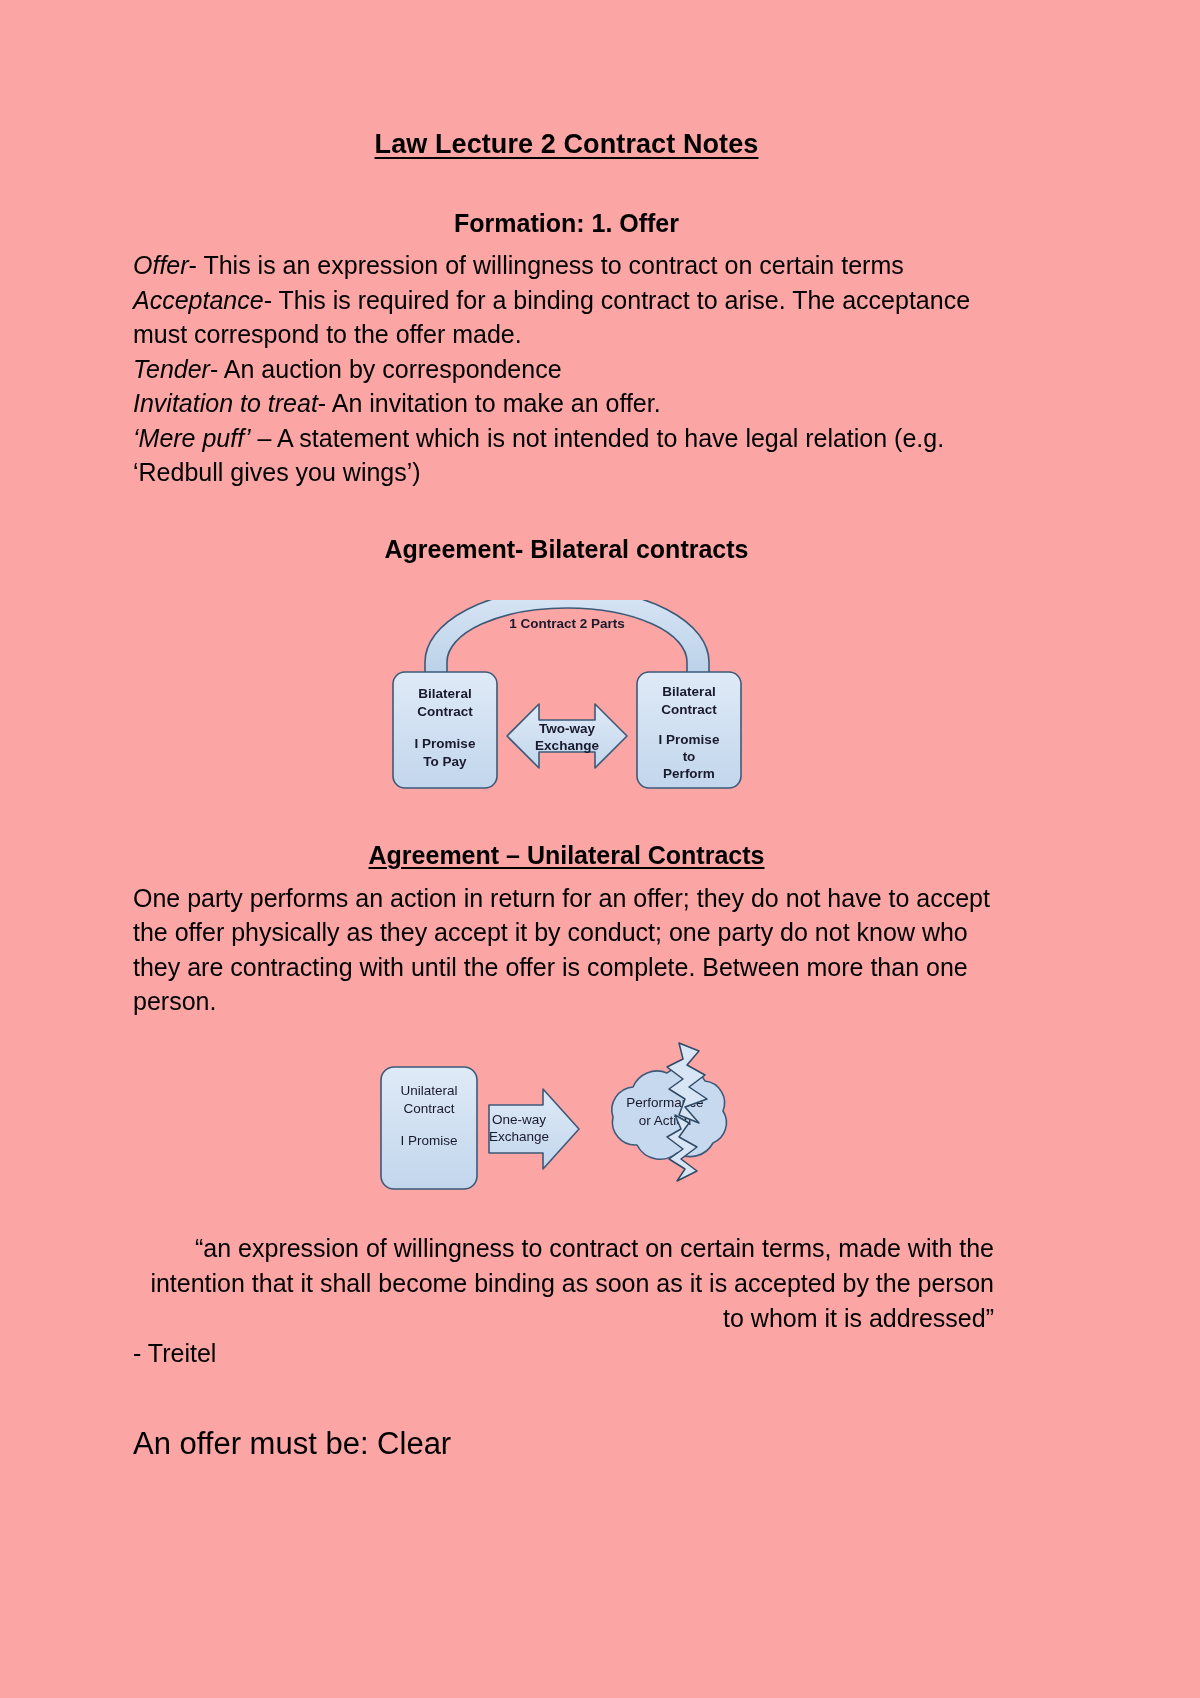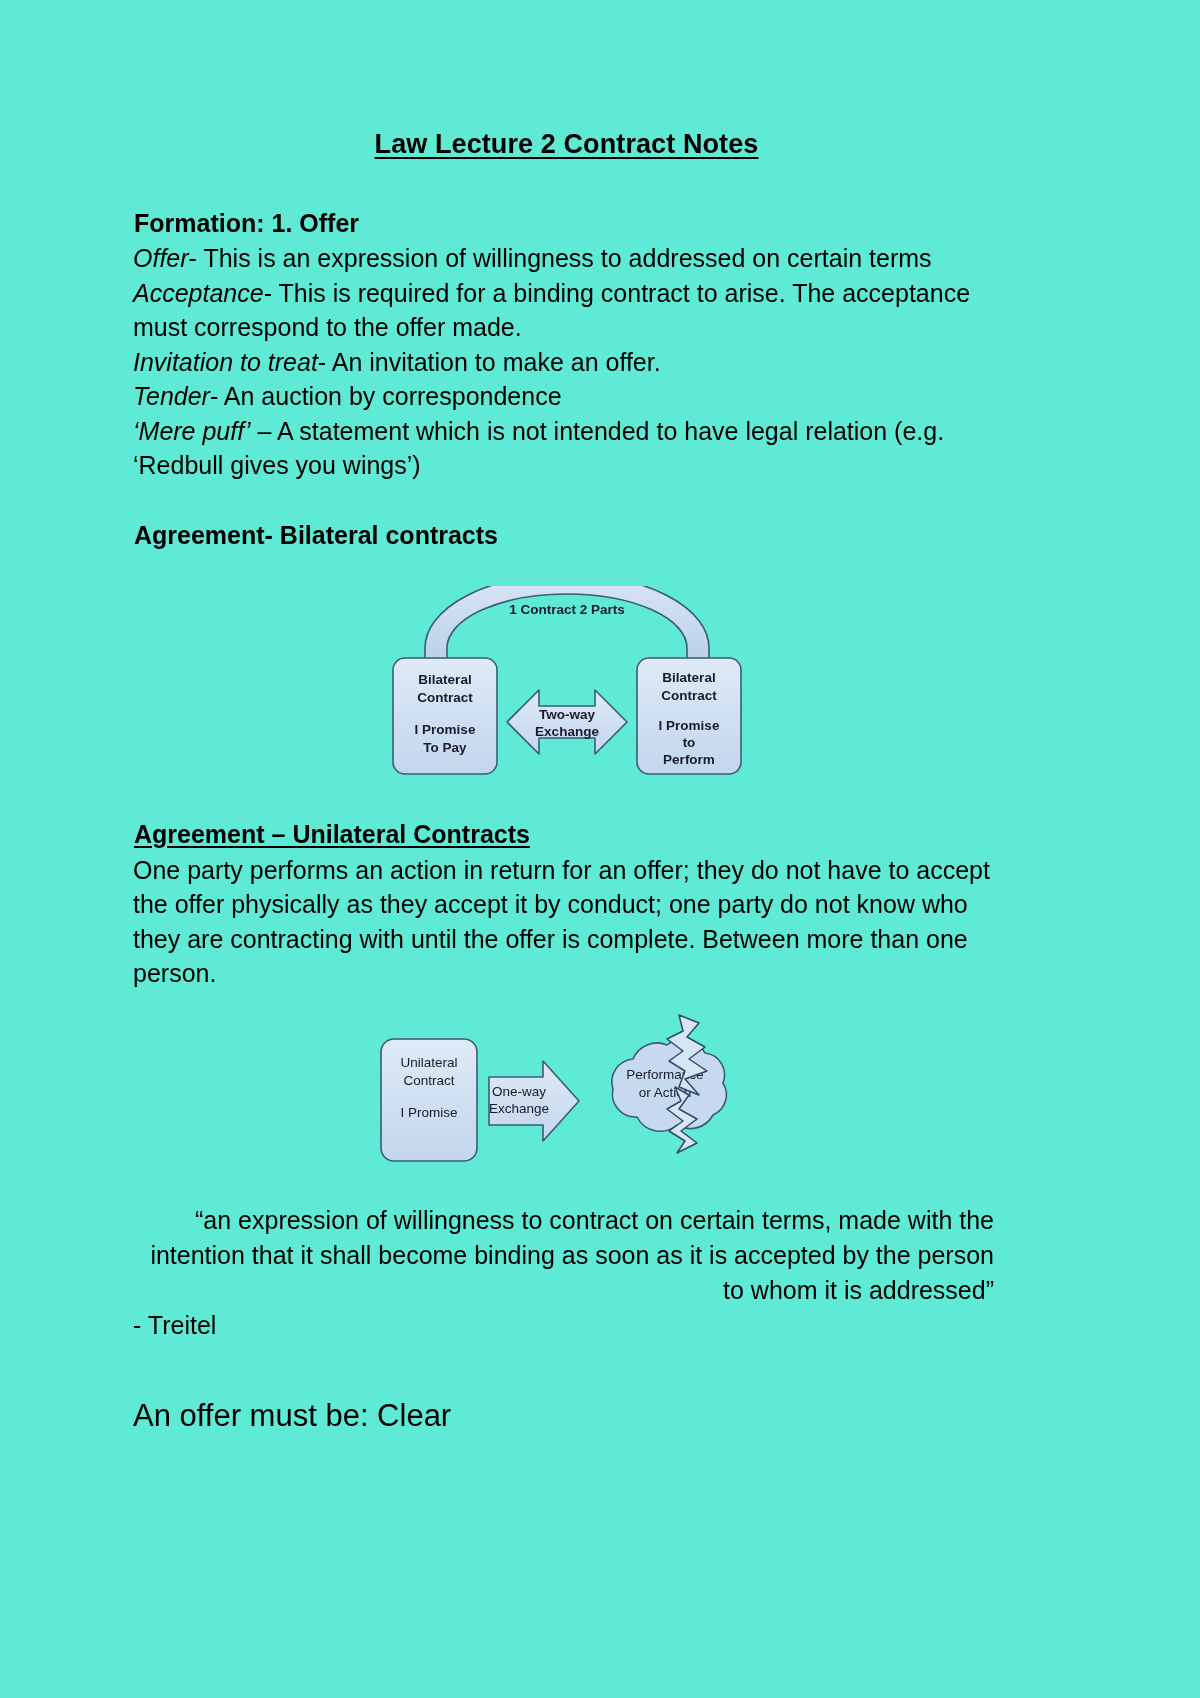--- a/index.html
+++ b/index.html
@@ -5,42 +5,43 @@
   html, body {
     margin: 0;
     padding: 0;
     background: #ffffff;
   }
   .page {
     position: relative;
     width: 1200px;
     height: 1698px;
     margin: 0 auto;
-    background: #5eead4;
+    background: #fca5a5;
     font-family: "Liberation Sans", sans-serif;
     color: #000000;
     box-sizing: border-box;
     padding: 128px 200px 0 133px;
     overflow: hidden;
   }
   .doc-title {
     text-align: center;
     font-size: 27px;
     font-weight: bold;
     text-decoration: underline;
     text-underline-offset: 4px;
     letter-spacing: 0.1px;
     margin: 0 0 44px 0;
     line-height: 1.25;
   }
   .heading {
     font-size: 25px;
     font-weight: bold;
     line-height: 1.38;
-    margin: 1px;
+    margin: 8px;
+    text-align: center;
   }
   .heading.underlined {
     text-decoration: underline;
     text-underline-offset: 3px;
   }
   p.body-text {
     font-size: 25px;
     line-height: 1.38;
     margin: 0;
     text-align: left;
@@ -84,27 +85,27 @@
 </style>
 </head>
 <body>
 
 <div class="page">
 
   <h1 class="doc-title">Law Lecture 2 Contract Notes</h1>
 
   <div class="heading">Formation: 1. Offer</div>
 
-  <p class="body-text"><span class="term">Offer</span><span>- </span><span>This is an expression of willingness to addressed on certain terms</span></p>
+  <p class="body-text"><span class="term">Offer</span><span>- </span><span>This is an expression of willingness to contract on certain terms</span></p>
 
   <p class="body-text"><span class="term">Acceptance</span><span>- </span><span>This is required for a binding contract to arise. The acceptance must correspond to the offer made.</span></p>
 
+  <p class="body-text"><span class="term">Tender</span><span>- </span><span>An auction by correspondence</span></p>
+
   <p class="body-text"><span class="term">Invitation to treat</span><span>- </span><span>An invitation to make an offer.</span></p>
-
-  <p class="body-text"><span class="term">Tender</span><span>- </span><span>An auction by correspondence</span></p>
 
   <p class="body-text"><span class="term">‘Mere puff’</span><span> – </span><span>A statement which is not intended to have legal relation (e.g. ‘Redbull gives you wings’)</span></p>
 
   <div class="spacer-md"></div>
 
   <div class="heading">Agreement- Bilateral contracts</div>
 
   <div class="figure bilateral">
     <svg width="360" height="196" viewBox="0 0 360 196">
       <defs>

